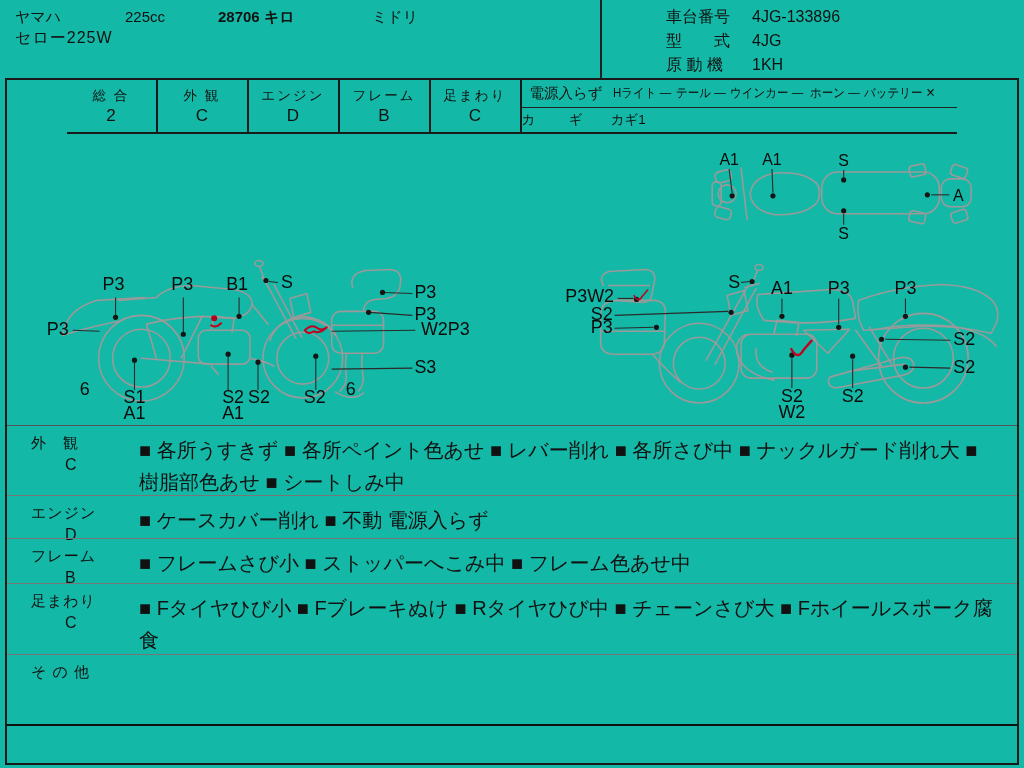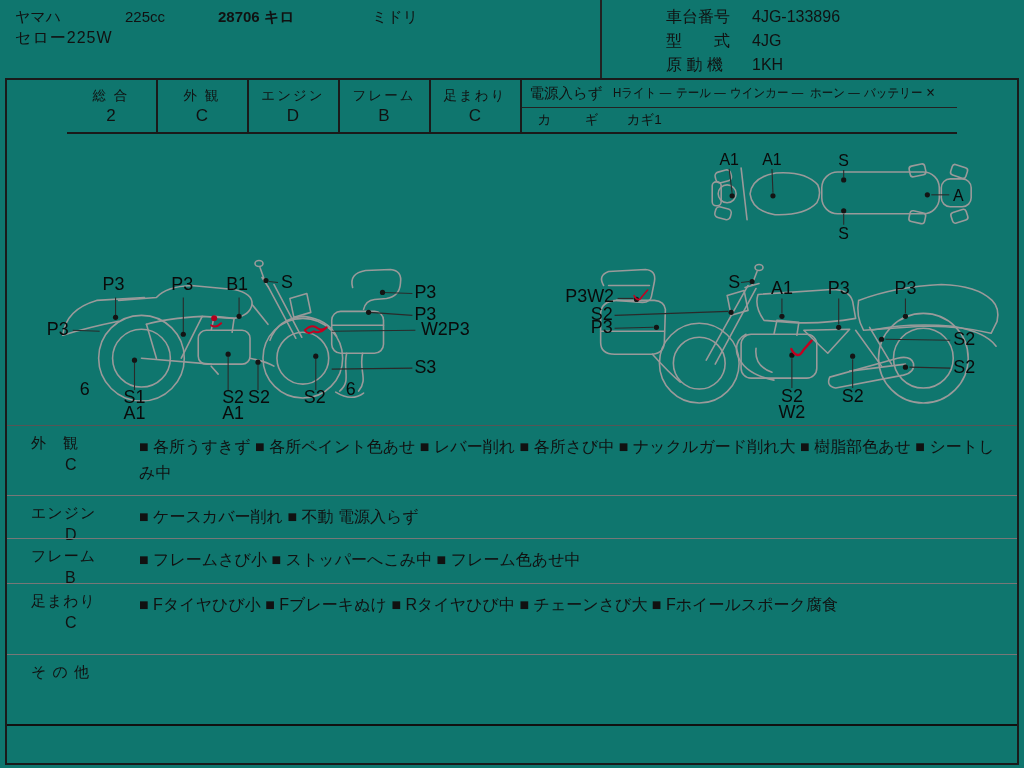--- a/index.html
+++ b/index.html
@@ -1,16 +1,16 @@
 <!DOCTYPE html>
 <html><head>
 <meta charset="utf-8">
 <style>
   html,body{margin:0;padding:0;background:#e8e8e8;}
-  #canvas{position:relative;width:1024px;height:768px;background:#0f766e;overflow:hidden;
+  #canvas{position:relative;width:1024px;height:768px;background:#14b8a6;overflow:hidden;
     font-family:"Liberation Sans","DejaVu Sans",sans-serif;color:#111;}
   
   .hdr-left{position:absolute;left:15px;top:6px;width:580px;height:70px;}
   .hdr-row1 span{position:absolute;top:2px;font-size:15px;white-space:nowrap;}
   .h-maker{left:0;}
   .h-disp{left:110px;}
   .h-mile{left:203px;font-weight:bold;}
   .h-color{left:357px;font-size:14px;}
   .model{position:absolute;left:0;top:22px;font-size:16px;letter-spacing:1px;}
   .hdr-right{position:absolute;left:600px;top:0;width:424px;height:78px;
@@ -26,21 +26,21 @@
   .grade-cell{width:91px;border-right:2px solid #1a1a1a;display:flex;flex-direction:column;
     align-items:center;justify-content:center;box-sizing:border-box;}
   .g-label{font-size:13.5px;letter-spacing:2px;white-space:nowrap;}
   .g-value{font-size:17px;margin-top:1px;}
   .safety-cell{flex:1;display:flex;flex-direction:column;min-width:0;}
   .safety-top{flex:1.1;display:flex;align-items:center;padding-left:8px;
     border-bottom:1.5px solid #222;gap:8px;}
   .safety-label{font-size:14.5px;white-space:nowrap;}
   .safety-items{display:flex;flex:1;justify-content:space-between;padding:0 16px 0 2px;min-width:0;}
   .safety-item{font-size:12.5px;white-space:nowrap;transform:scaleX(.92);transform-origin:left center;}
-  .safety-bottom{flex:1;display:flex;align-items:center;padding-left:16px;font-size:13.5px;}
+  .safety-bottom{flex:1;display:flex;align-items:center;font-size:13.5px;}
   .key-label{letter-spacing:10px;margin-right:18px;white-space:nowrap;}
   
   .diagram{height:292px;min-height:292px;border-bottom:1px solid #555;box-sizing:border-box;}
   .diagram svg{width:100%;height:100%;display:block;}
   .sketch path,.sketch circle,.sketch rect,.sketch ellipse,.sketch line
     {fill:none;stroke:#9a9a9a;stroke-width:1.6;stroke-linecap:round;stroke-linejoin:round;}
   .dlabel{font-size:18px;fill:#0a0a0a;}
   .dlabel.small{font-size:16px;}
   .dline{stroke:#2a2a2a;stroke-width:1.1;}
   .ddot{fill:#141414;}
@@ -48,21 +48,21 @@
   .reddot{fill:#b3001e;stroke:none;}
   
   #comment-rows{display:flex;flex-direction:column;flex:1;}
   .comment-row{display:flex;box-sizing:border-box;border-top:1px solid #777;}
   .comment-row:first-child{border-top:none;}
   .comment-row.thick{border-top:2.5px solid #111;}
   .comment-row.grow{flex:1;}
   .c-label-col{width:130px;min-width:130px;padding:8px 0 0 24px;box-sizing:border-box;}
   .c-cat{font-size:15px;letter-spacing:1px;white-space:pre;}
   .c-grade{font-size:16px;margin:3px 0 0 34px;}
-  .c-text{flex:1;font-size:16px;line-height:1.6;padding:8px 18px 0 2px;}
+  .c-text{flex:1;font-size:20px;line-height:1.6;padding:8px 18px 0 2px;}
 </style>
 </head>
 <body>
 
 <div id="canvas">
 
   <div class="hdr-left">
     <div class="hdr-row1">
       <span class="h-maker">ヤマハ</span>
       <span class="h-disp">225cc</span>

